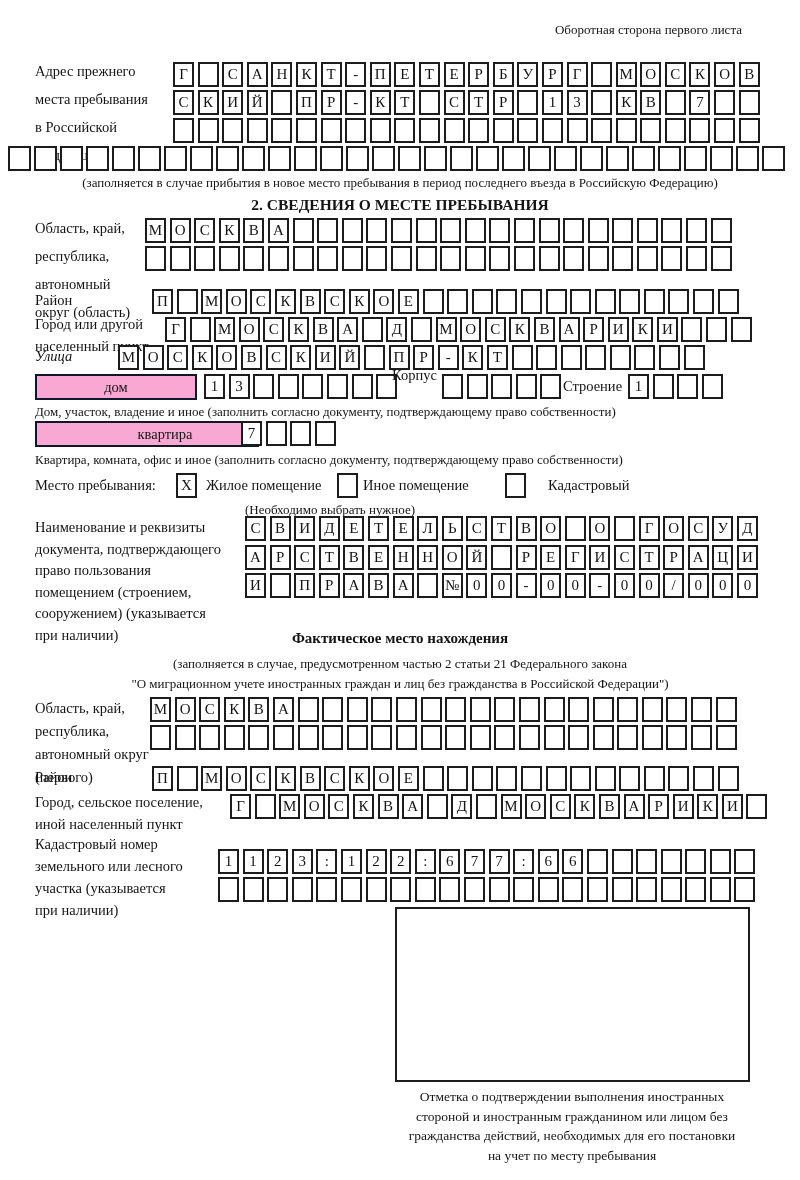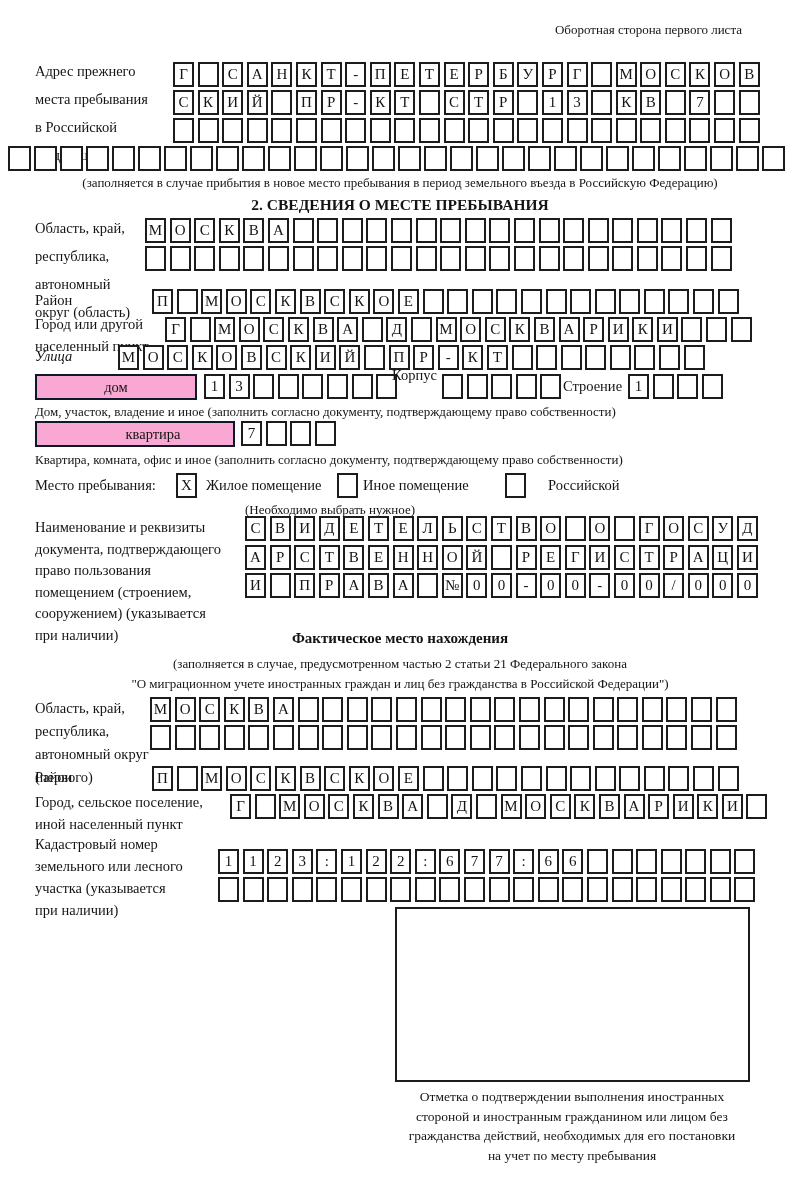--- a/index.html
+++ b/index.html
@@ -154,21 +154,21 @@
       <span class="cell"></span>
       <span class="cell"></span>
       <span class="cell"></span>
       <span class="cell"></span>
       <span class="cell"></span>
       <span class="cell"></span>
       <span class="cell"></span>
       <span class="cell"></span>
       <span class="cell"></span>
     </div>
-  <div class="abs note center" style="left:0; top:175px; width:800px;">(заполняется в случае прибытия в новое место пребывания в период земельного въезда в Российскую Федерацию)</div>
+  <div class="abs note center" style="left:0; top:175px; width:800px;">(заполняется в случае прибытия в новое место пребывания в период последнего въезда в Российскую Федерацию)</div>
 
   <div class="abs hdr center" style="left:0; top:196px; width:800px;">2. СВЕДЕНИЯ О МЕСТЕ ПРЕБЫВАНИЯ</div>
 
   <div class="abs label lh28" style="left:35px; top:214px;">
     <div>Область, край,</div>
     <div>республика,</div>
     <div>автономный</div>
     <div>округ (область)</div>
   </div>
   <div class="abs col" style="left:145px; top:218px;">
@@ -334,36 +334,36 @@
     </div>
   <div class="abs label" style="left:563px; top:378px;">Строение</div>
   <div class="abs row" style="left:628px; top:374px;">
       <span class="cell">1</span>
       <span class="cell"></span>
       <span class="cell"></span>
       <span class="cell"></span>
     </div>
   <div class="abs note" style="left:35px; top:404px;">Дом, участок, владение и иное (заполнить согласно документу, подтверждающему право собственности)</div>
 
-  <div class="abs namedbox" style="left:35px; top:421px; width:200px;padding-left:36px;">квартира</div>
+  <div class="abs namedbox" style="left:35px; top:421px; width:224px;padding-left:36px;">квартира</div>
   <div class="abs row" style="left:241px; top:421px;">
       <span class="cell">7</span>
       <span class="cell"></span>
       <span class="cell"></span>
       <span class="cell"></span>
     </div>
   <div class="abs note" style="left:35px; top:452px;">Квартира, комната, офис и иное (заполнить согласно документу, подтверждающему право собственности)</div>
 
   <div class="abs label" style="left:35px; top:477px;">Место пребывания:</div>
   <span class="abs cell" style="left:176px; top:473px;">X</span>
   <div class="abs label" style="left:206px; top:477px;">Жилое помещение</div>
   <span class="abs cell" style="left:337px; top:473px;"></span>
   <div class="abs label" style="left:363px; top:477px;">Иное помещение</div>
   <span class="abs cell" style="left:505px; top:473px;"></span>
-  <div class="abs label" style="left:548px; top:477px;">Российской</div>
+  <div class="abs label" style="left:548px; top:477px;">Кадастровый</div>
   <div class="abs note center" style="left:0; top:502px; width:660px;">(Необходимо выбрать нужное)</div>
 
   <div class="abs label lh215" style="left:35px; top:517px;">
     <div>Наименование и реквизиты</div>
     <div>документа, подтверждающего</div>
     <div>право пользования</div>
     <div>помещением (строением,</div>
     <div>сооружением) (указывается</div>
     <div>при наличии)</div>
   </div>

